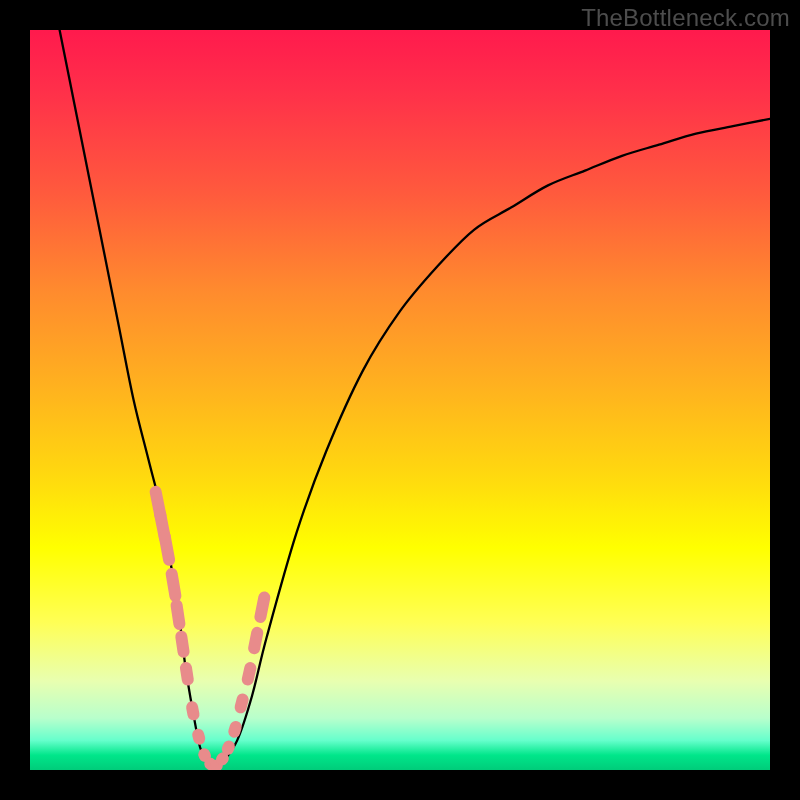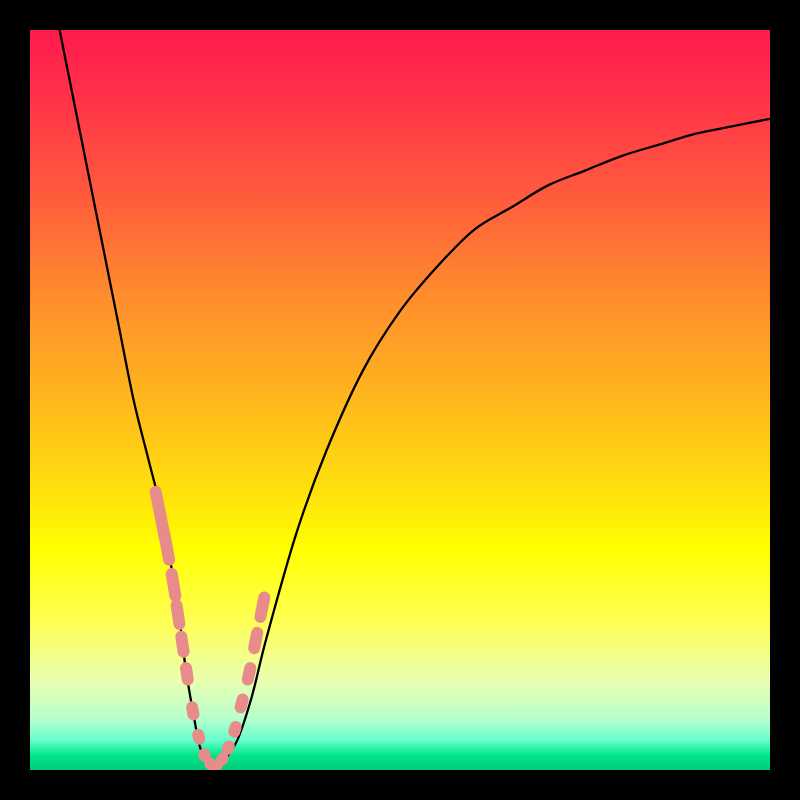--- a/index.html
+++ b/index.html
@@ -87,13 +87,14 @@
           <rect x="-7.35" y="-6.00" width="14.70" height="12.00" rx="6.00" ry="6.00" fill="#e88b8b" transform="translate(198.32 717.80) rotate(-67.0)"></rect>
           <rect x="-8.47" y="-6.00" width="16.95" height="12.00" rx="6.00" ry="6.00" fill="#e88b8b" transform="translate(204.98 699.30) rotate(-73.3)"></rect>
           <rect x="-10.05" y="-6.00" width="20.10" height="12.00" rx="6.00" ry="6.00" fill="#e88b8b" transform="translate(211.64 673.40) rotate(-75.8)"></rect>
           <rect x="-11.85" y="-6.00" width="23.70" height="12.00" rx="6.00" ry="6.00" fill="#e88b8b" transform="translate(219.04 643.80) rotate(-77.4)"></rect>
           <rect x="-13.88" y="-6.00" width="27.75" height="12.00" rx="6.00" ry="6.00" fill="#e88b8b" transform="translate(225.70 610.50) rotate(-78.7)"></rect>
           <rect x="-15.90" y="-6.00" width="31.80" height="12.00" rx="6.00" ry="6.00" fill="#e88b8b" transform="translate(232.36 577.20) rotate(-78.7)"></rect>
         </g>
     </svg>
   </div>
 
+  <div class="watermark">TheBottleneck.com</div>
 </div>
 
 </body></html>

